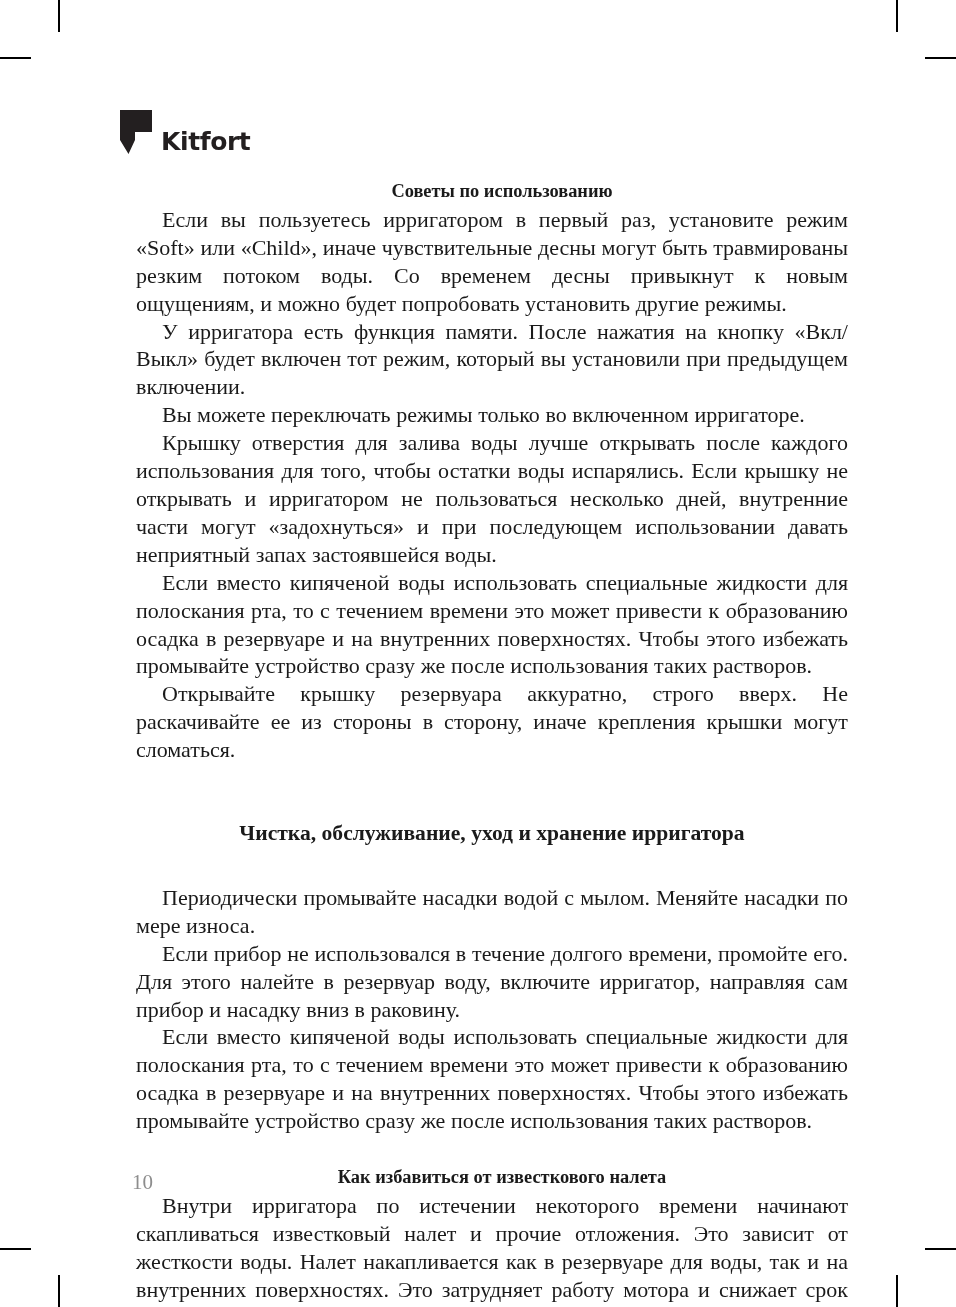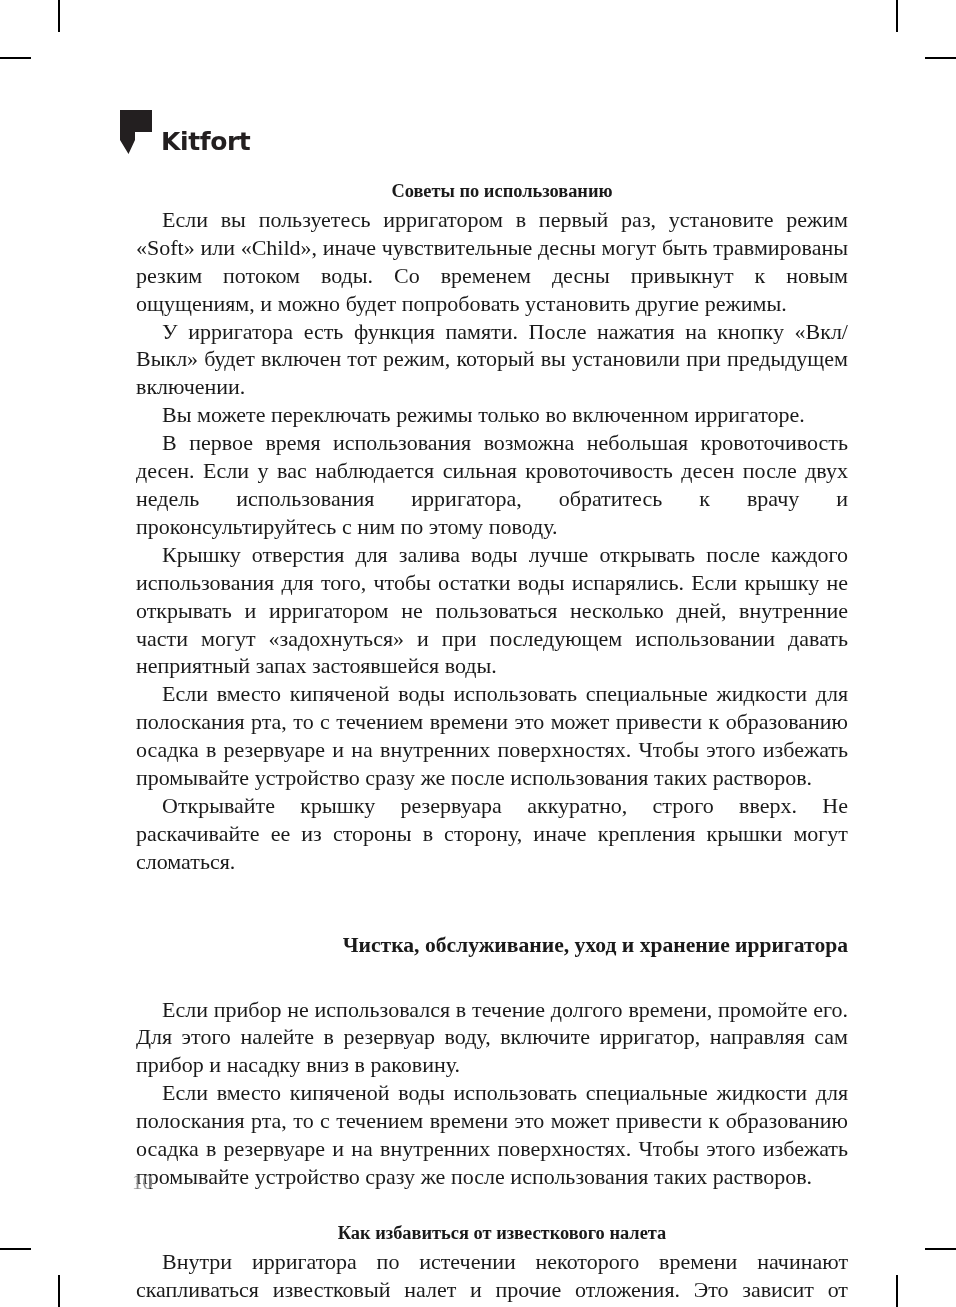--- a/index.html
+++ b/index.html
@@ -97,21 +97,21 @@
     font-weight: bold;
     text-indent: 20px;
     text-align: center;
   }
 
   h2.section-title {
     margin: 0;
     font-size: 21.6px;
     line-height: 27.9px;
     font-weight: bold;
-    text-align: right;
+    text-align: center;
   }
 
   .gap-before-title  { height: 56px; }
   .gap-after-title   { height: 36px; }
   .gap-before-sub    { height: 29px; }
 
   
   .folio {
     position: absolute;
     left: -12px;
@@ -145,31 +145,31 @@
     <span class="logo-word">Kitfort</span>
   </div>
 
   <div class="body-text">
 
     <h3 class="subhead">Советы по использованию</h3>
 
     <p class="para">Если вы пользуетесь ирригатором в первый раз, установите режим «Soft» или «Child», иначе чувствительные десны могут быть травмированы резким потоком воды. Со временем десны привыкнут к новым ощущениям, и можно будет попробовать установить другие режимы.</p>
     <p class="para">У ирригатора есть функция памяти. После нажатия на кнопку «Вкл/Выкл» будет включен тот режим, который вы установили при предыдущем включении.</p>
     <p class="para">Вы можете переключать режимы только во включенном ирригаторе.</p>
-    <p class="para">В первое время использования возможна небольшая кровоточивость десен. Если у вас наблюдается сильная кровоточивость десен после двух недель использования ирригатора, обратитесь к врачу и проконсультируйтесь с ним по этому поводу.</p>
     <p class="para">Крышку отверстия для залива воды лучше открывать после каждого использования для того, чтобы остатки воды испарялись. Если крышку не открывать и ирригатором не пользоваться несколько дней, внутренние части могут «задохнуться» и при последующем использовании давать неприятный запах застоявшейся воды.</p>
     <p class="para">Если вместо кипяченой воды использовать специальные жидкости для полоскания рта, то с течением времени это может привести к образованию осадка в резервуаре и на внутренних поверхностях. Чтобы этого избежать промывайте устройство сразу же после использования таких растворов.</p>
     <p class="para">Открывайте крышку резервуара аккуратно, строго вверх. Не раскачивайте ее из стороны в сторону, иначе крепления крышки могут сломаться.</p>
 
     <div class="gap-before-title"></div>
 
     <h2 class="section-title">Чистка, обслуживание, уход и хранение ирригатора</h2>
 
     <div class="gap-after-title"></div>
 
+    <p class="para">Периодически промывайте насадки водой с мылом. Меняйте насадки по мере износа.</p>
     <p class="para">Если прибор не использовался в течение долгого времени, промойте его. Для этого налейте в резервуар воду, включите ирригатор, направляя сам прибор и насадку вниз в раковину.</p>
     <p class="para">Если вместо кипяченой воды использовать специальные жидкости для полоскания рта, то с течением времени это может привести к образованию осадка в резервуаре и на внутренних поверхностях. Чтобы этого избежать промывайте устройство сразу же после использования таких растворов.</p>
 
     <div class="gap-before-sub"></div>
 
     <h3 class="subhead">Как избавиться от известкового налета</h3>
 
     <p class="para">Внутри ирригатора по истечении некоторого времени начинают скапливаться известковый налет и прочие отложения. Это зависит от жесткости воды. Налет накапливается как в резервуаре для воды, так и на внутренних поверхностях. Это затрудняет работу мотора и снижает срок службы прибора. Известковый налет также</p>
 
   </div>

